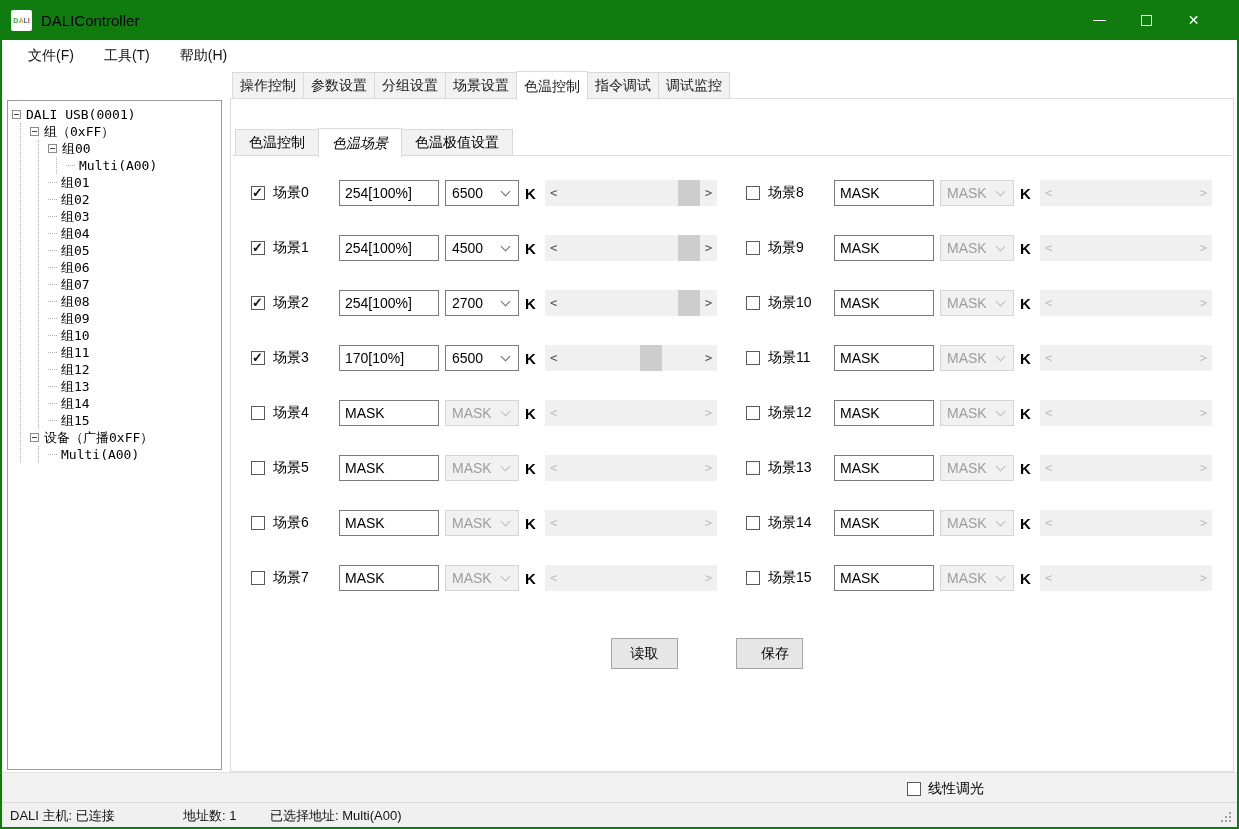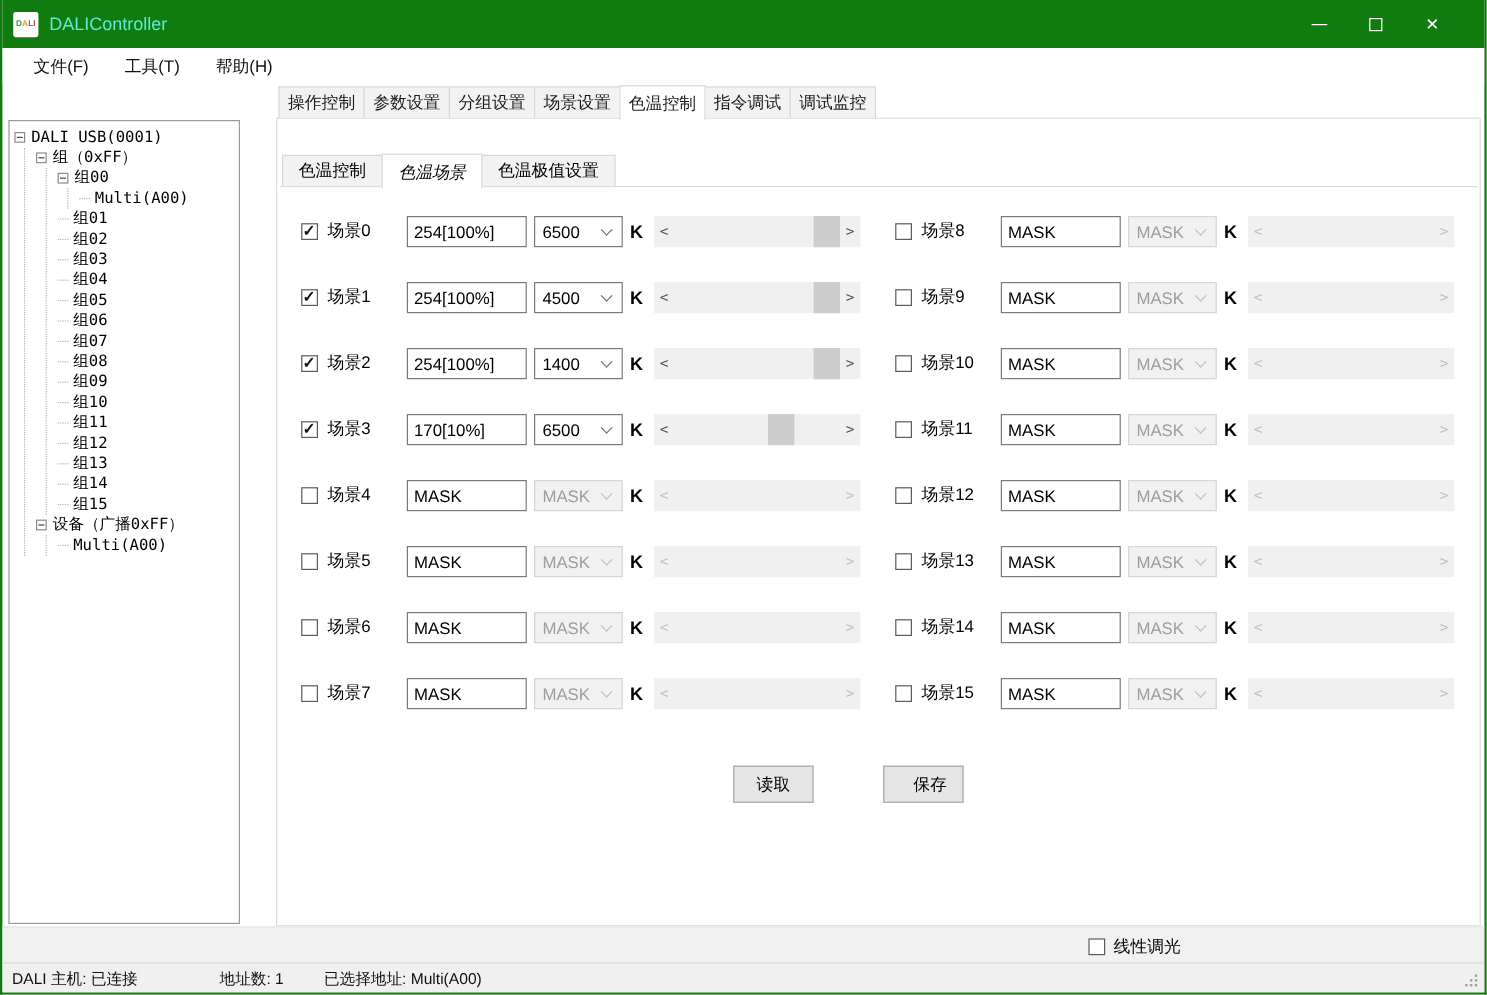--- a/index.html
+++ b/index.html
@@ -5,30 +5,30 @@
   * { margin:0; padding:0; box-sizing:border-box; }
   html,body { width:1239px; height:829px; font-family:"Liberation Sans",sans-serif; }
   #window {
     position:relative; width:1239px; height:829px; background:#ffffff;
     border:2px solid #107C10; border-top:none; overflow:hidden;
   }
   
   .titlebar { position:absolute; left:-2px; top:0; width:1239px; height:40px; background:#107C10; display:flex; align-items:center; }
   .app-icon { width:21px; height:21px; background:#fff; border-radius:2px; margin-left:11px; display:flex; align-items:center; justify-content:center; font-weight:bold; font-size:7px; letter-spacing:0; }
   .app-icon span { line-height:7px; }
-  .title-text { color:#5eead4; font-size:15px; margin-left:9px; }
+  .title-text { color:#000000; font-size:15px; margin-left:9px; }
   .winbtns { position:absolute; right:22px; top:0; height:40px; display:flex; }
   .winbtn { width:47px; height:40px; display:flex; align-items:center; justify-content:center; color:#fff; font-size:14px; cursor:default; }
   .winbtn .sq { width:11px; height:11px; border:1.4px solid #fff; display:block; }
   .winbtn .mn { width:13px; height:0; border-top:1.6px solid #fff; display:block; }
   
   .menubar { position:absolute; left:0; top:40px; width:100%; height:31px; background:#fff; display:flex; align-items:center; padding-left:11px; }
   .menu-item { padding:5px 15px; font-size:14px; color:#111;text-align:right; }
   
-  .treepanel { position:absolute; left:5px; top:100px; width:193px; height:670px; background:#fff; border:1px solid #9a9a9a; overflow:hidden; padding:5px 2px 2px 4px; font-family:"DejaVu Sans Mono",monospace; font-size:13px; color:#000; }
+  .treepanel { position:absolute; left:5px; top:100px; width:215px; height:670px; background:#fff; border:1px solid #9a9a9a; overflow:hidden; padding:5px 2px 2px 4px; font-family:"DejaVu Sans Mono",monospace; font-size:13px; color:#000; }
   .trow { display:flex; align-items:center; height:17px; white-space:nowrap; }
   .tkids { margin-left:8px; border-left:1px dotted #b0b0b0; padding-left:9px; }
   .ebox { width:9px; height:9px; border:1px solid #8c8c8c; background:#fff; position:relative; margin-right:5px; flex:0 0 auto; }
   .ebox i { position:absolute; left:1px; right:1px; top:3px; height:1px; background:#444; display:block; }
   .hdot { width:9px; height:0; border-top:1px dotted #b0b0b0; margin-right:4px; flex:0 0 auto; }
   .tlabel { line-height:17px; }
   
   .tabstrip { position:absolute; left:230px; top:72px; height:26px; display:flex; align-items:flex-end; z-index:3; }
   .tab { height:26px; border:1px solid #d9d9d9; border-bottom:none; background:#f2f2f2; padding:0 7px; line-height:25px; font-size:14px; color:#1a1a1a; margin-right:-1px; }
   .tab.active { height:29px; margin-bottom:-2px; background:#fff; line-height:29px; position:relative; z-index:4; }
@@ -253,21 +253,21 @@
       <span class="sarrow">&lt;</span>
       <div class="sthumb" style="left:133px"></div>
       <span class="sarrow right">&gt;</span>
     </div>
   </div>
         <div class="srow">
     <span class="cb checked"></span>
     <span class="slabel">场景2</span>
     <input class="val" value="254[100%]" style="">
     <div class="combo ">
-      <span class="ctext">1400</span>
+      <span class="ctext">2700</span>
       <span class="chev"></span>
     </div>
     <span class="k">K</span>
     <div class="sbar ">
       <span class="sarrow">&lt;</span>
       <div class="sthumb" style="left:133px"></div>
       <span class="sarrow right">&gt;</span>
     </div>
   </div>
         <div class="srow">
@@ -462,21 +462,21 @@
     </div>
     <span class="k">K</span>
     <div class="sbar disabled">
       <span class="sarrow">&lt;</span>
 
       <span class="sarrow right">&gt;</span>
     </div>
   </div>
       </div>
 
-    <div class="pbtn" style="left:380px; top:539px;">读取</div>
+    <div class="pbtn" style="left:380px; top:539px;font-family:Liberation Serif, serif;">读取</div>
     <div class="pbtn" style="left:505px; top:539px;padding-left:11px;">保存</div>
   </div>
 
   <div class="footerstrip">
     <div class="linear">
       <span class="cb" id="linearCb"></span>
       <span class="llabel">线性调光</span>
     </div>
   </div>
 

